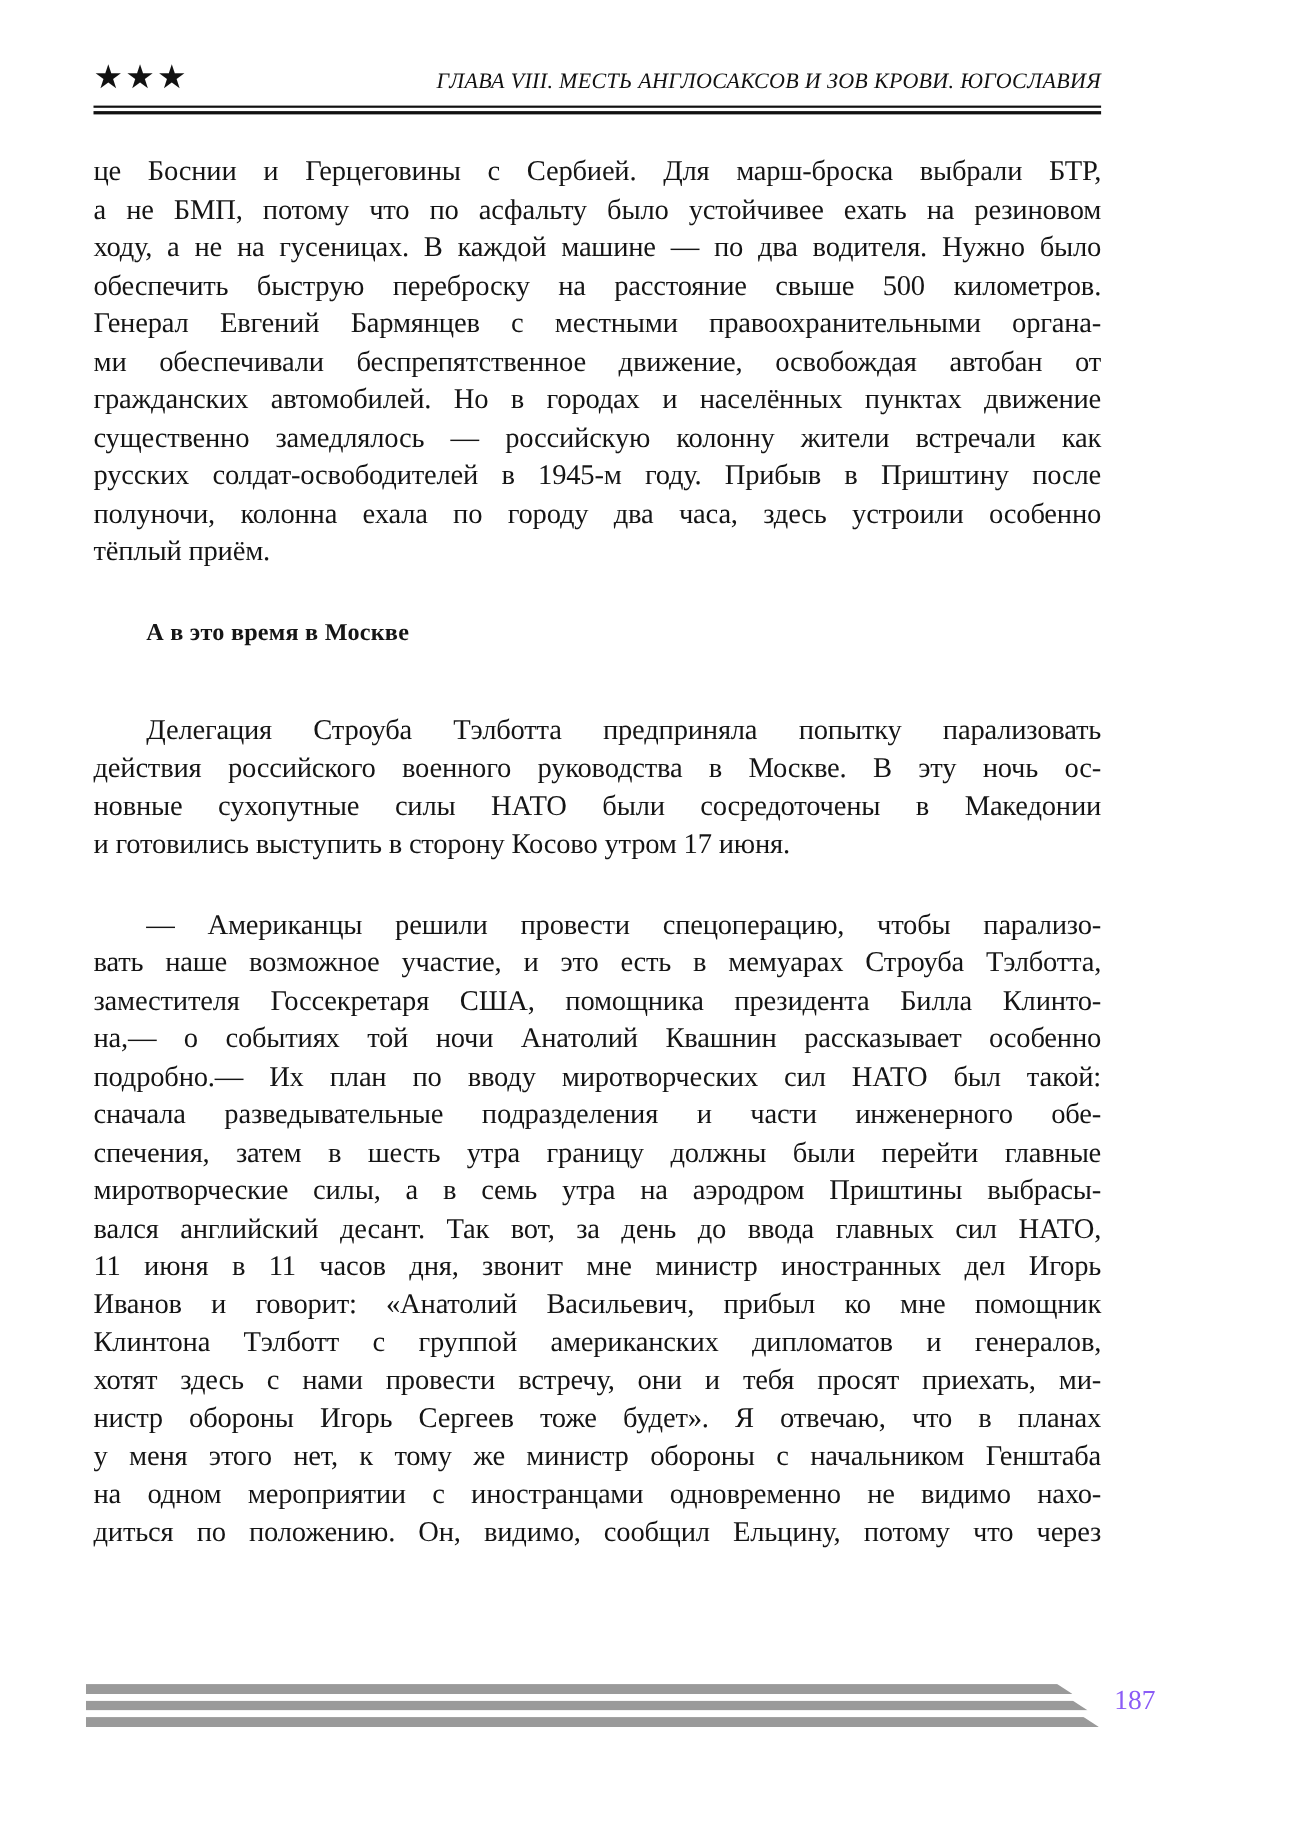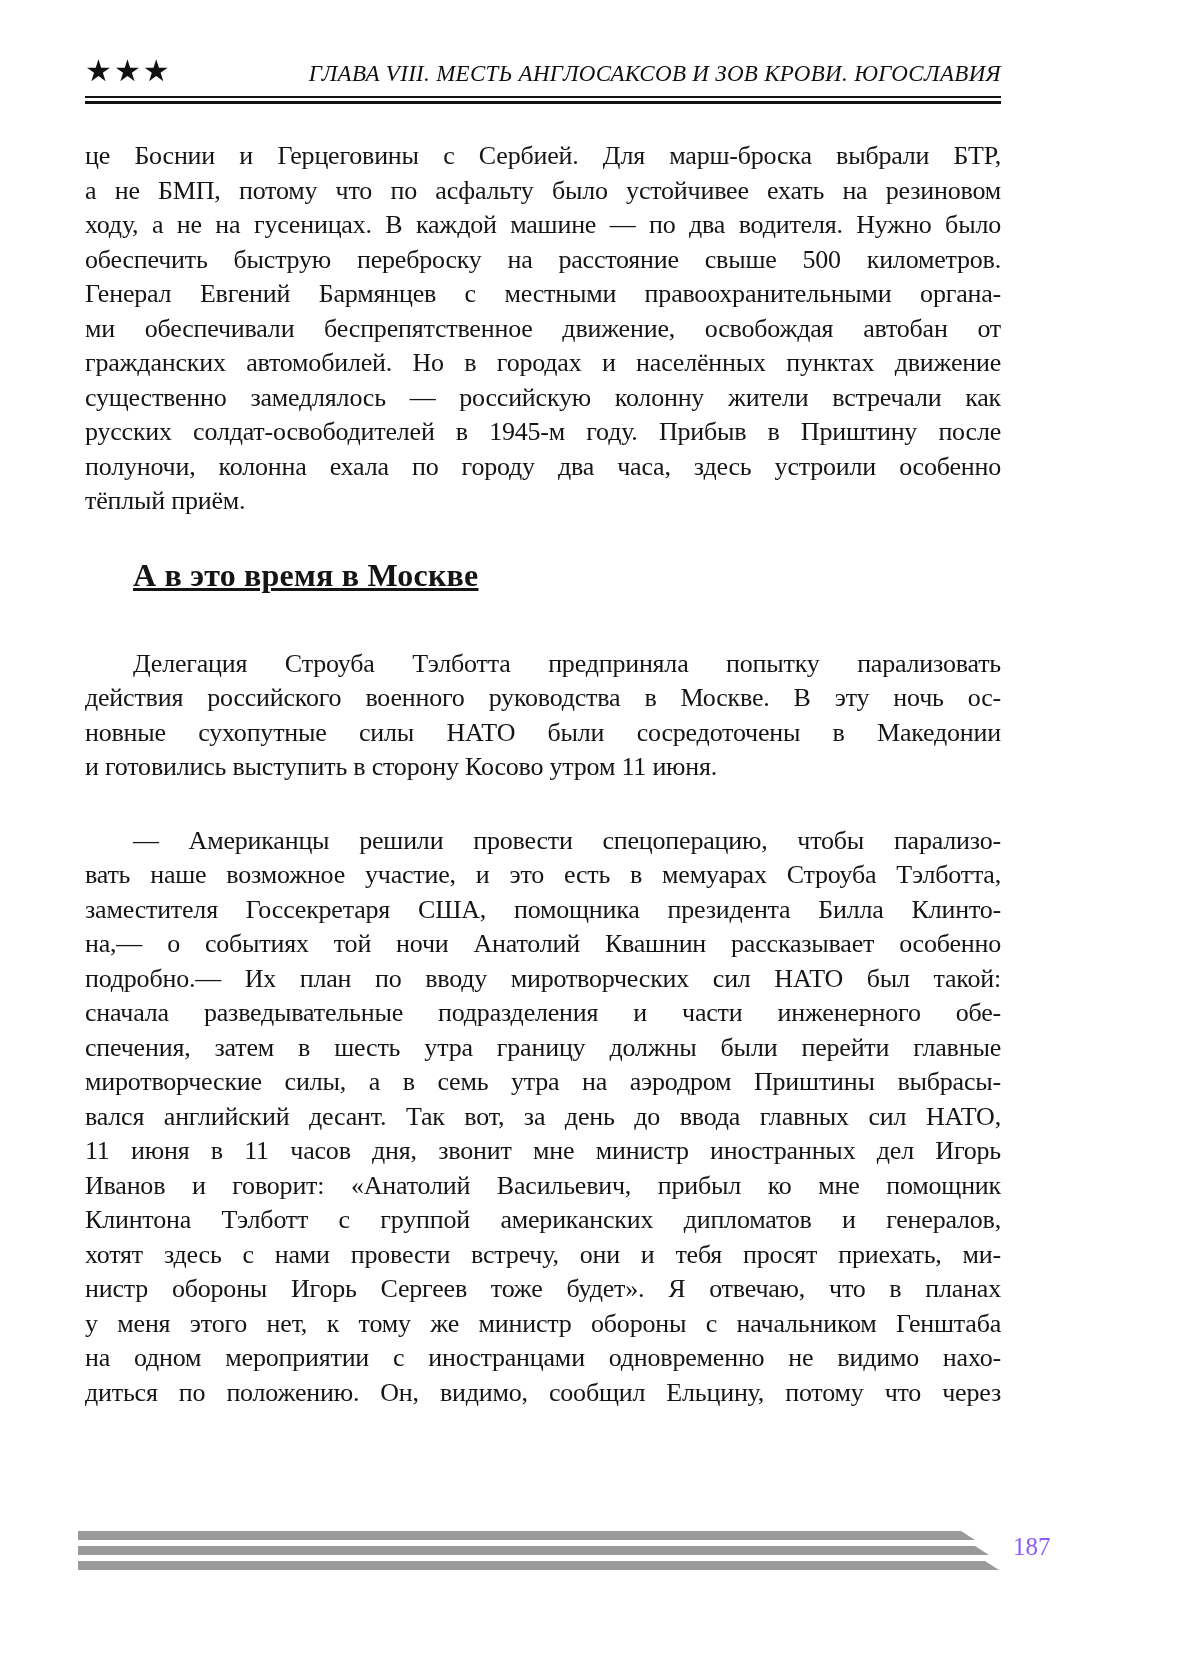--- a/index.html
+++ b/index.html
@@ -15,21 +15,21 @@
   
   .header{
     position:absolute;left:85px;right:177px;top:56px;
     display:flex;justify-content:space-between;align-items:flex-end;
   }
   .stars{
     font-size:30px;line-height:30px;letter-spacing:2px;color:#111;
   }
   .chapter-title{
     font-style:italic;
-    font-size:23px;line-height:24px;
+    font-size:20px;line-height:24px;
     letter-spacing:0.3px;
     color:#111;
     white-space:nowrap;
   }
   .rule{
     position:absolute;left:85px;right:177px;top:96px;
     height:3px;
     border-top:2px solid #111;
     border-bottom:3px solid #111;
   }
@@ -47,27 +47,26 @@
   }
   .line.last-left{
     text-align-last:left;
   }
   .line.indent{
     padding-left:48px;
     margin-top:39px;
   }
   .section-heading{
     font-weight:bold;
-    font-size:32px;
+    font-size:22px;
     line-height:36px;
     padding-left:48px;
     margin-top:38px;
     margin-bottom:54px;
     letter-spacing:0.2px;
-    text-decoration:underline;
   }
   
   .footer{
     position:absolute;left:78px;top:1531px;right:0;height:46px;
   }
   .stripes{position:absolute;left:0;top:0;}
   .stripe{
     background:#9a9a9a;
     height:9px;
     margin-bottom:6px;
@@ -107,21 +106,21 @@
         <div class="line">существенно замедлялось — российскую колонну жители встречали как</div>
         <div class="line">русских солдат-освободителей в 1945-м году. Прибыв в Приштину после</div>
         <div class="line">полуночи, колонна ехала по городу два часа, здесь устроили особенно</div>
         <div class="line last-left">тёплый приём.</div>
       </div>
     <div class="section-heading">А в это время в Москве</div>
     <div>
         <div class="line indent">Делегация Строуба Тэлботта предприняла попытку парализовать</div>
         <div class="line">действия российского военного руководства в Москве. В эту ночь ос-</div>
         <div class="line">новные сухопутные силы НАТО были сосредоточены в Македонии</div>
-        <div class="line last-left">и готовились выступить в сторону Косово утром 11 июня.</div>
+        <div class="line last-left">и готовились выступить в сторону Косово утром 17 июня.</div>
       </div>
     <div>
         <div class="line indent">— Американцы решили провести спецоперацию, чтобы парализо-</div>
         <div class="line">вать наше возможное участие, и это есть в мемуарах Строуба Тэлботта,</div>
         <div class="line">заместителя Госсекретаря США, помощника президента Билла Клинто-</div>
         <div class="line">на,— о событиях той ночи Анатолий Квашнин рассказывает особенно</div>
         <div class="line">подробно.— Их план по вводу миротворческих сил НАТО был такой:</div>
         <div class="line">сначала разведывательные подразделения и части инженерного обе-</div>
         <div class="line">спечения, затем в шесть утра границу должны были перейти главные</div>
         <div class="line">миротворческие силы, а в семь утра на аэродром Приштины выбрасы-</div>

